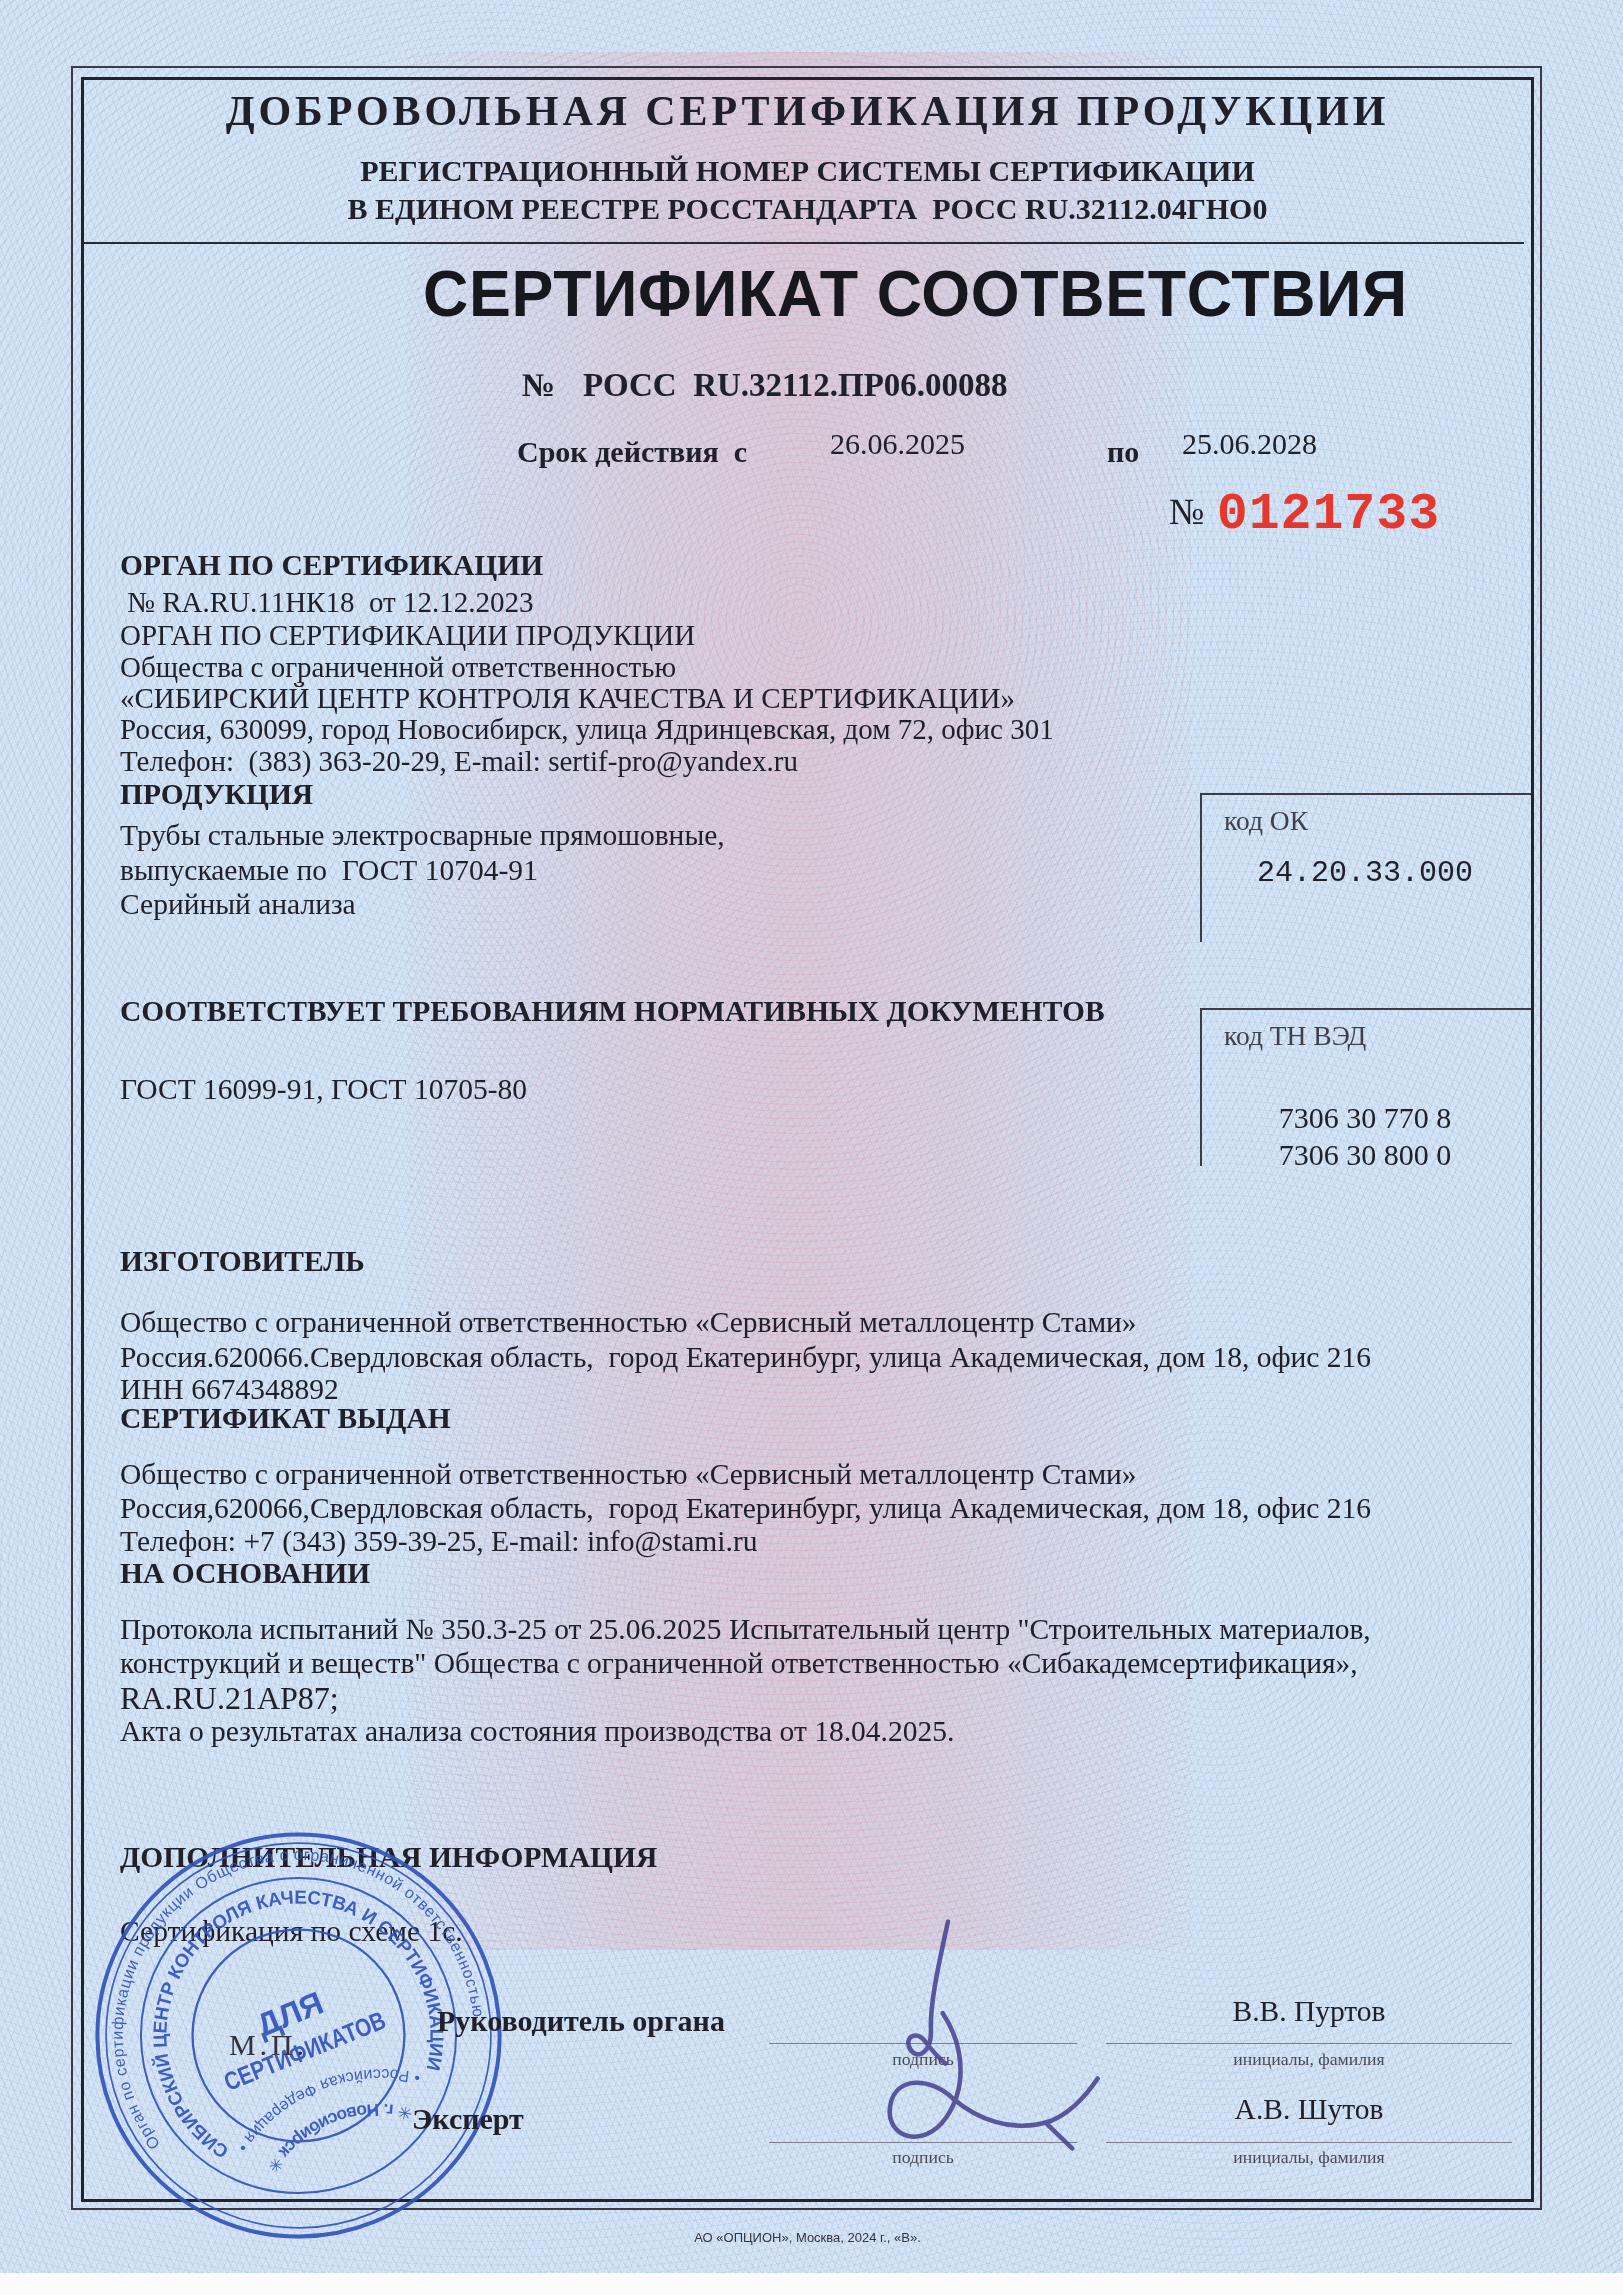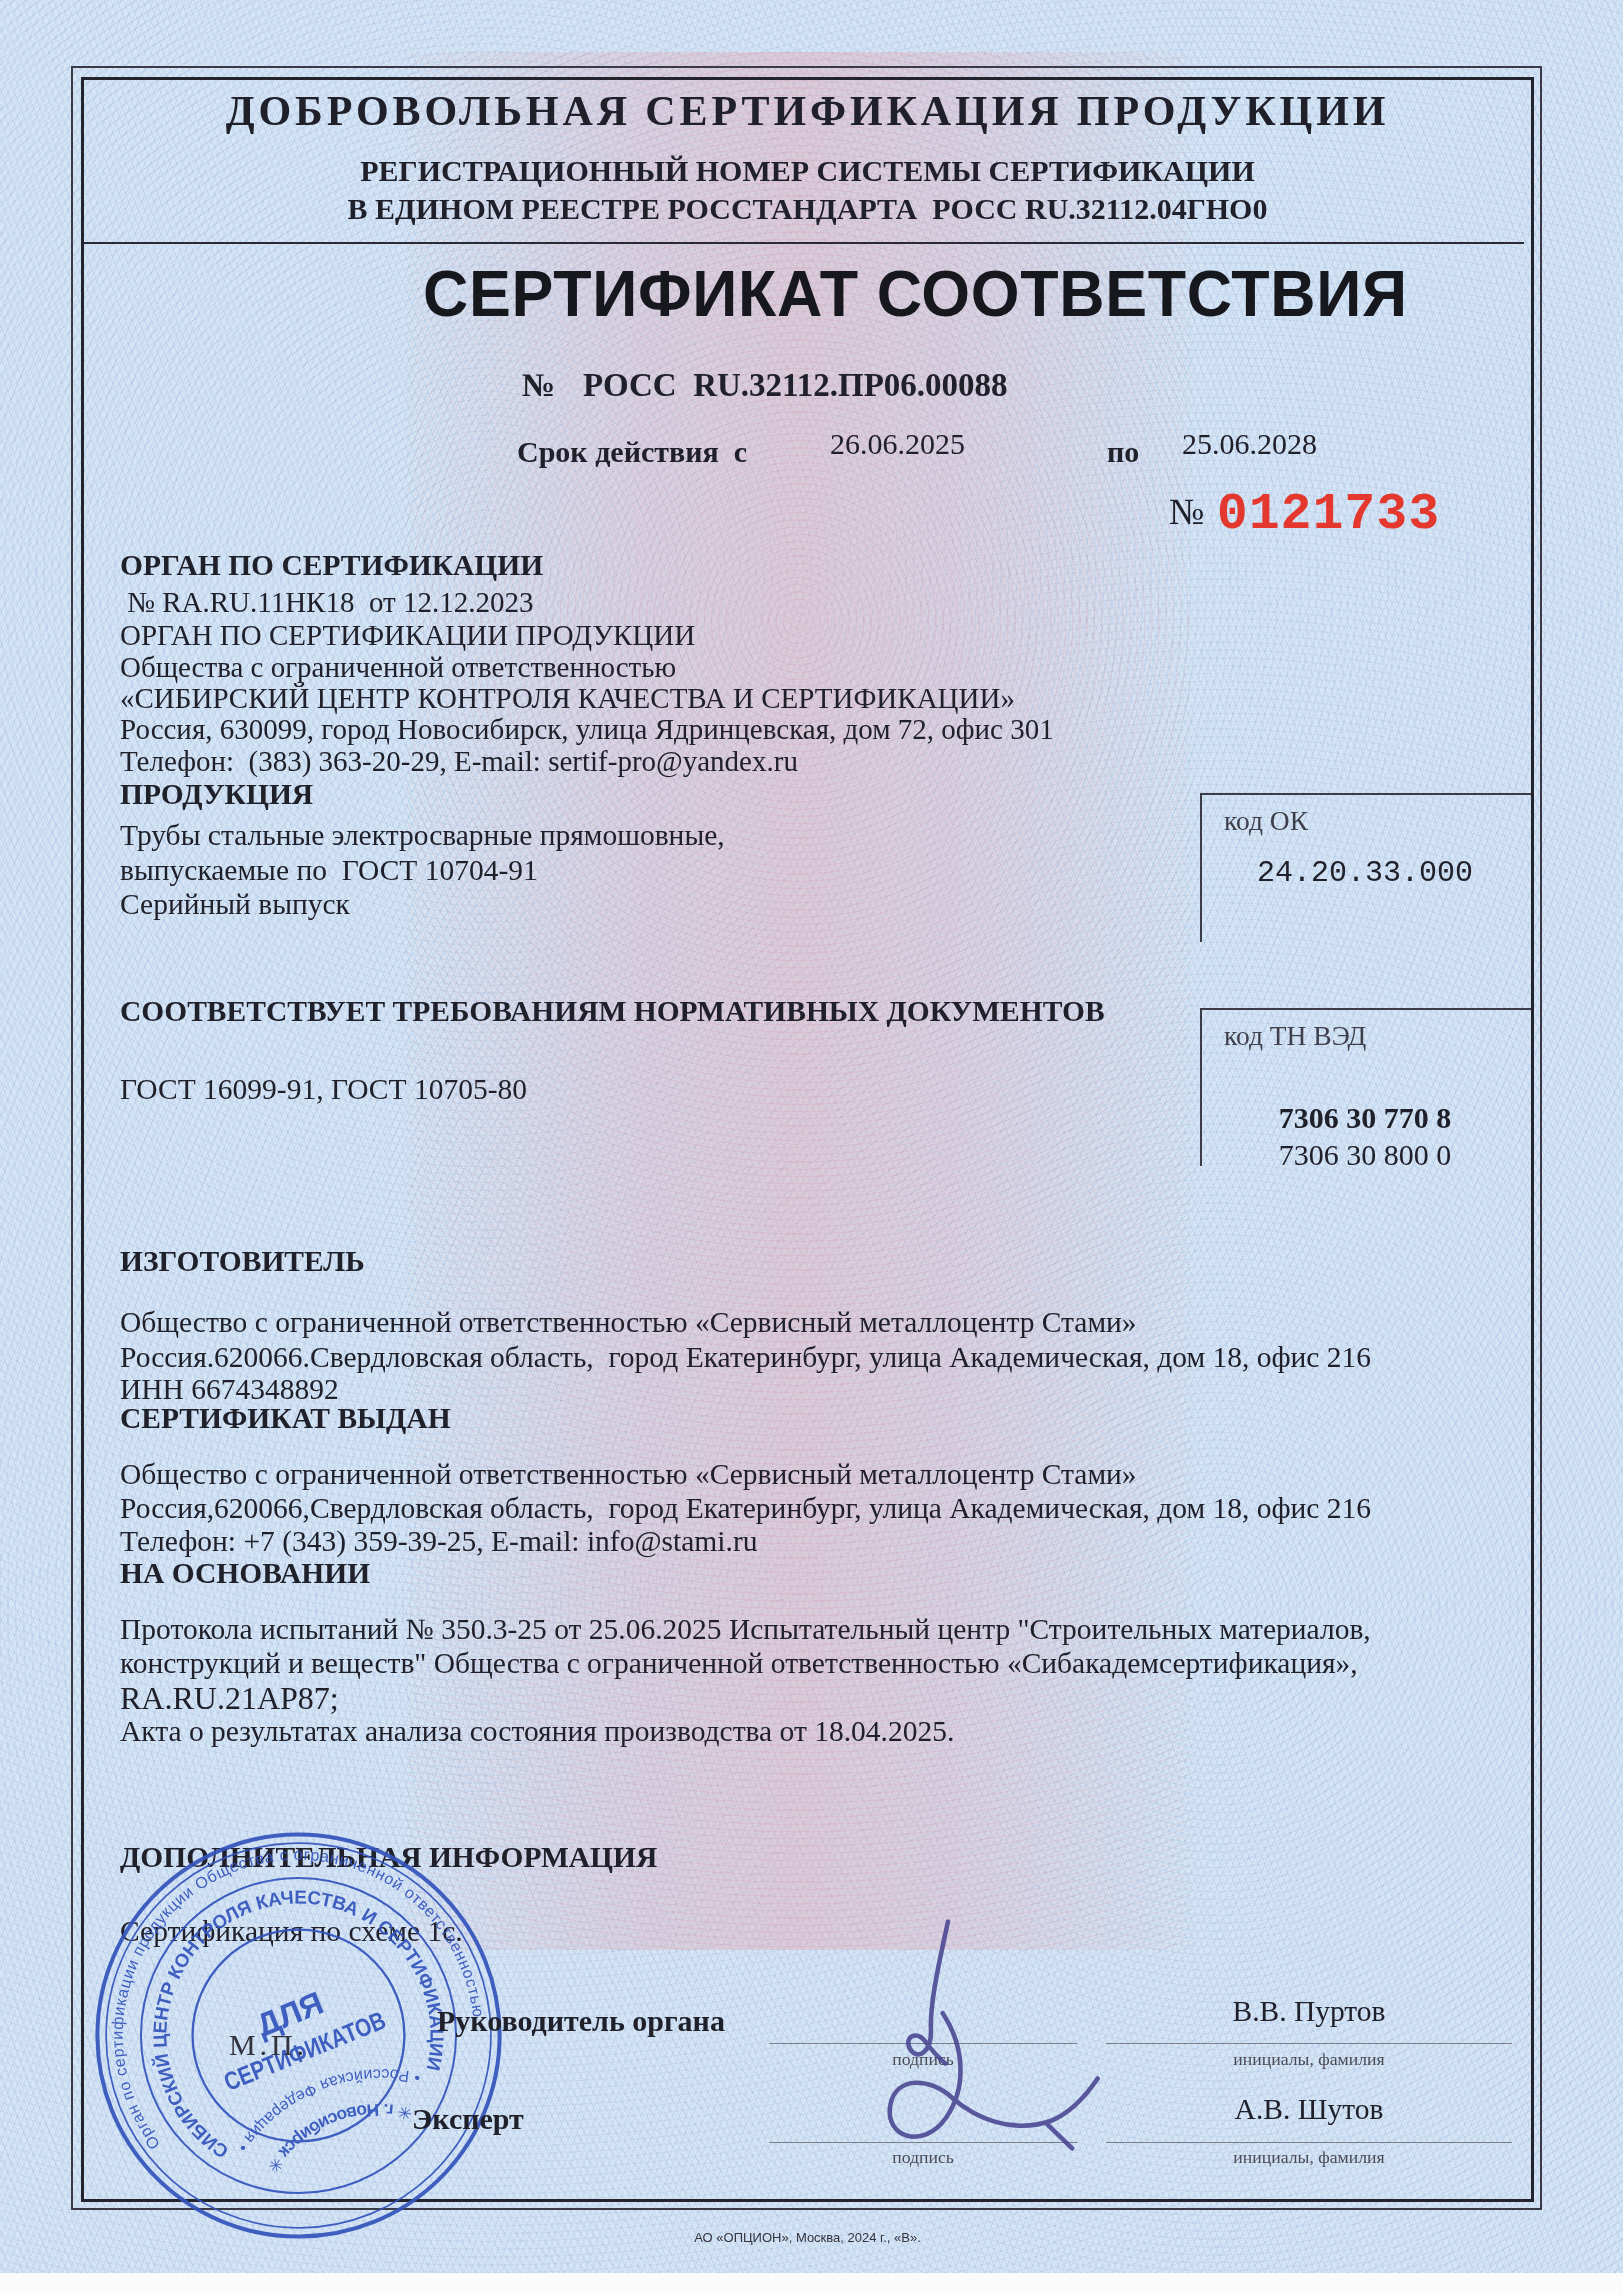--- a/index.html
+++ b/index.html
@@ -62,34 +62,34 @@
   <div class="t" style="left:120px;top:586px;font-size:29px;"> № RA.RU.11НК18  от 12.12.2023</div>
   <div class="t" style="left:120px;top:651px;font-size:29px;">Общества с ограниченной ответственностью</div>
   <div class="t" style="left:120px;top:619px;font-size:29px;">ОРГАН ПО СЕРТИФИКАЦИИ ПРОДУКЦИИ</div>
   <div class="t" style="left:120px;top:682px;font-size:29px;">«СИБИРСКИЙ ЦЕНТР КОНТРОЛЯ КАЧЕСТВА И СЕРТИФИКАЦИИ»</div>
   <div class="t" style="left:120px;top:713px;font-size:29px;">Россия, 630099, город Новосибирск, улица Ядринцевская, дом 72, офис 301</div>
   <div class="t" style="left:120px;top:745px;font-size:29px;">Телефон:  (383) 363-20-29, E-mail: sertif-pro@yandex.ru</div>
 
   <div class="t b" style="left:120px;top:778px;font-size:29.5px;">ПРОДУКЦИЯ</div>
   <div class="t" style="left:120px;top:819px;font-size:29.5px;">Трубы стальные электросварные прямошовные,</div>
   <div class="t" style="left:120px;top:854px;font-size:29.5px;">выпускаемые по  ГОСТ 10704-91</div>
-  <div class="t" style="left:120px;top:888px;font-size:29.5px;">Серийный выпуск</div>
+  <div class="t" style="left:120px;top:888px;font-size:29.5px;">Серийный анализа</div>
 
   <div class="boxline" style="left:1200px;top:793px;width:331px;height:2px;"></div>
   <div class="boxline" style="left:1200px;top:793px;width:2px;height:149px;"></div>
   <div class="t gray" style="left:1224px;top:806px;font-size:27.5px;">код ОК</div>
   <div class="t ctr" style="left:1211px;top:857px;width:308px;font-size:30px;font-family:Liberation Mono, monospace;">24.20.33.000</div>
 
   <div class="t b" style="left:120px;top:995px;font-size:29.5px;">СООТВЕТСТВУЕТ ТРЕБОВАНИЯМ НОРМАТИВНЫХ ДОКУМЕНТОВ</div>
   <div class="t" style="left:120px;top:1073px;font-size:29.5px;">ГОСТ 16099-91, ГОСТ 10705-80</div>
 
   <div class="boxline" style="left:1200px;top:1008px;width:331px;height:2px;"></div>
   <div class="boxline" style="left:1200px;top:1008px;width:2px;height:158px;"></div>
   <div class="t gray" style="left:1224px;top:1021px;font-size:27.5px;">код ТН ВЭД</div>
-  <div class="t ctr" style="left:1211px;top:1101px;width:308px;font-size:30px;font-weight:bold;">7306 30 770 8</div>
+  <div class="t ctr" style="left:1211px;top:1101px;width:308px;font-size:30px;">7306 30 770 8</div>
   <div class="t ctr" style="left:1211px;top:1138px;width:308px;font-size:30px;">7306 30 800 0</div>
 
   <div class="t b" style="left:120px;top:1245px;font-size:29.5px;">ИЗГОТОВИТЕЛЬ</div>
   <div class="t" style="left:120px;top:1306px;font-size:29.5px;">Общество с ограниченной ответственностью «Сервисный металлоцентр Стами»</div>
   <div class="t" style="left:120px;top:1341px;font-size:29.5px;">Россия.620066.Свердловская область,  город Екатеринбург, улица Академическая, дом 18, офис 216</div>
   <div class="t" style="left:120px;top:1373px;font-size:29.5px;">ИНН 6674348892</div>
 
   <div class="t b" style="left:120px;top:1402px;font-size:29.5px;">СЕРТИФИКАТ ВЫДАН</div>
   <div class="t" style="left:120px;top:1458px;font-size:29.5px;">Общество с ограниченной ответственностью «Сервисный металлоцентр Стами»</div>
   <div class="t" style="left:120px;top:1492px;font-size:29.5px;">Россия,620066,Свердловская область,  город Екатеринбург, улица Академическая, дом 18, офис 216</div>

